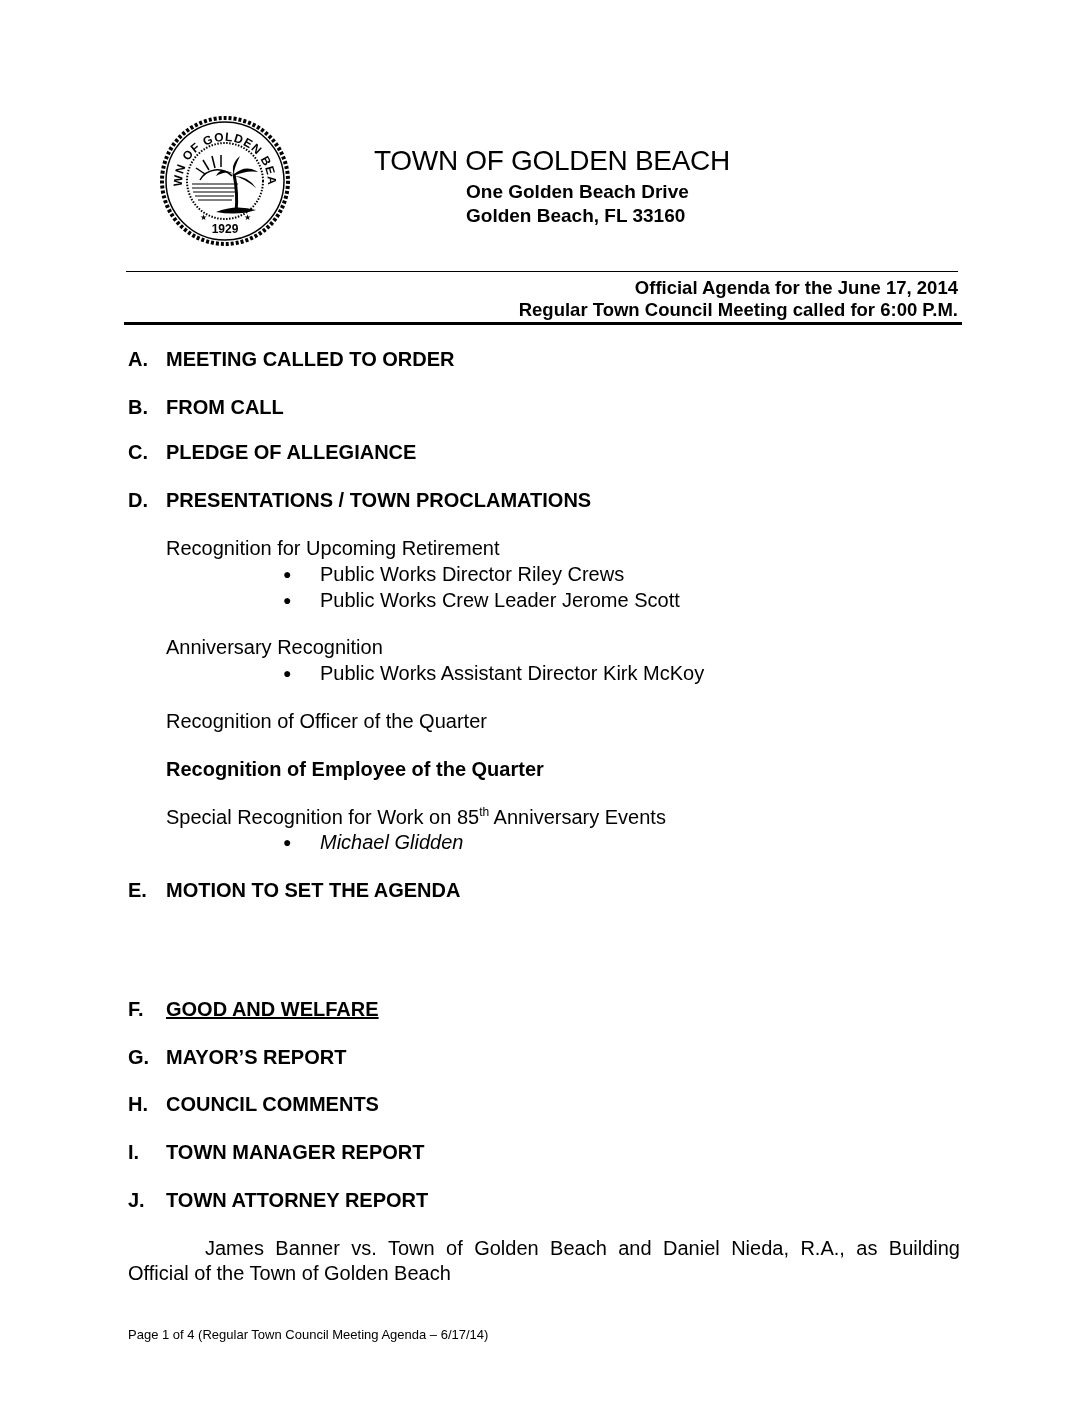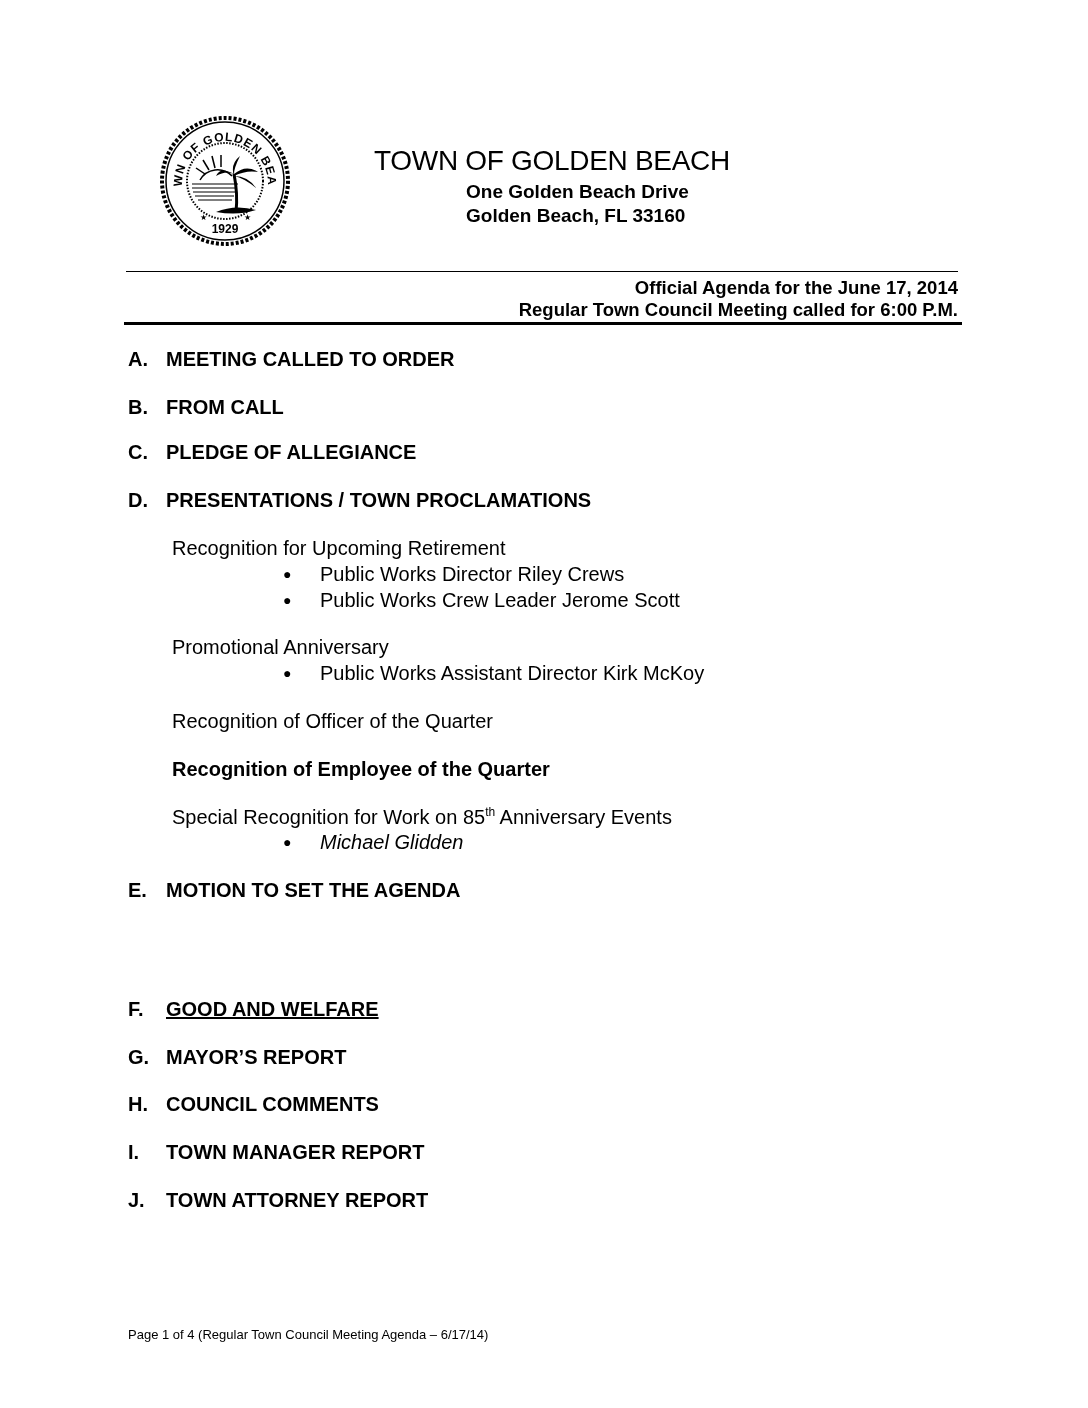--- a/index.html
+++ b/index.html
@@ -7,21 +7,21 @@
          font-family: "Liberation Sans", sans-serif; }
   .abs { position: absolute; white-space: nowrap; }
   .seal { position: absolute; left: 160px; top: 116px; width: 130px; height: 130px; }
   .title { left: 374px; top: 145px; font-size: 28px; letter-spacing: -0.3px; }
   .addr { left: 432px; font-size: 19px; font-weight: bold; margin-left: 34px; }
   .rule-thin { position: absolute; left: 126px; width: 832px; top: 271px; height: 1px; background: #000; }
   .rule-thick { position: absolute; left: 124px; width: 838px; top: 322px; height: 3px; background: #000; }
   .agenda-head { left: 126px; width: 832px; text-align: right; font-size: 18.5px; font-weight: bold; }
   .sec { left: 128px; font-size: 20px; font-weight: bold; }
   .sec .letter { display: inline-block; width: 38px; }
-  .sub { left: 172px; font-size: 20px; }
+  .sub { left: 166px; font-size: 20px; }
   .bullet { left: 283px; font-size: 20px; }
   .bullet .dot { display: inline-block; width: 37px; font-size: 14px; vertical-align: 2px; }
   sup { font-size: 12px; }
   .justify-block { position: absolute; left: 257px; width: 703px; font-size: 20px; line-height: 24px; text-align: justify; text-align-last: left; }
   .justify-block .l1 { text-align: justify; text-align-last: justify; display: block; }
   .j-para { position: absolute; left: 128px; width: 832px; font-size: 20px; line-height: 25px; }
   .j-para .l1 { display: block; text-indent: 77px; text-align: justify; text-align-last: justify; }
   .footer { left: 128px; top: 1327px; font-size: 13px; }
 </style>
 </head>
@@ -72,35 +72,37 @@
 
 <div class="abs sec" style="top:348px;"><span class="letter">A.</span><span>MEETING CALLED TO ORDER</span></div>
 <div class="abs sec" style="top:396px;"><span class="letter">B.</span><span>FROM CALL</span></div>
 <div class="abs sec" style="top:441px;"><span class="letter">C.</span><span>PLEDGE OF ALLEGIANCE</span></div>
 <div class="abs sec" style="top:489px;"><span class="letter">D.</span><span>PRESENTATIONS / TOWN PROCLAMATIONS</span></div>
 
 <div class="abs sub" style="top:537px;">Recognition for Upcoming Retirement</div>
 <div class="abs bullet" style="top:563px;"><span class="dot">●</span><span>Public Works Director Riley Crews</span></div>
 <div class="abs bullet" style="top:589px;"><span class="dot">●</span><span>Public Works Crew Leader Jerome Scott</span></div>
 
-<div class="abs sub" style="top:636px;">Promotional Anniversary</div>
+<div class="abs sub" style="top:636px;">Anniversary Recognition</div>
 <div class="abs bullet" style="top:662px;"><span class="dot">●</span><span>Public Works Assistant Director Kirk McKoy</span></div>
 
 <div class="abs sub" style="top:710px;">Recognition of Officer of the Quarter</div>
 <div class="abs sub" style="top:758px;font-weight:bold;">Recognition of Employee of the Quarter</div>
 
 <div class="abs sub" style="top:805px;"><span>Special Recognition for Work on 85</span><sup>th</sup><span> Anniversary Events</span></div>
 <div class="abs bullet" style="top:831px;font-style:italic;"><span class="dot">●</span><span>Michael Glidden</span></div>
 
 <div class="abs sec" style="top:879px;"><span class="letter">E.</span><span>MOTION TO SET THE AGENDA</span></div>
 <div class="justify-block" style="top:926px;">
 </div>
 
 <div class="abs sec" style="top:998px;text-decoration:underline;"><span class="letter">F.</span><span>GOOD AND WELFARE</span></div>
 <div class="abs sec" style="top:1046px;"><span class="letter">G.</span><span>MAYOR’S REPORT</span></div>
 <div class="abs sec" style="top:1093px;"><span class="letter">H.</span><span>COUNCIL COMMENTS</span></div>
 <div class="abs sec" style="top:1141px;"><span class="letter">I.</span><span>TOWN MANAGER REPORT</span></div>
 <div class="abs sec" style="top:1189px;"><span class="letter">J.</span><span>TOWN ATTORNEY REPORT</span></div>
 
 <div class="j-para" style="top:1236px;">
+  <span class="l1">James Banner vs. Town of Golden Beach and Daniel Nieda, R.A., as Building</span>
+  <span>Official of the Town of Golden Beach</span>
 </div>
 
 <div class="abs footer">Page 1 of 4 (Regular Town Council Meeting Agenda – 6/17/14)</div>
 
 </body></html>

